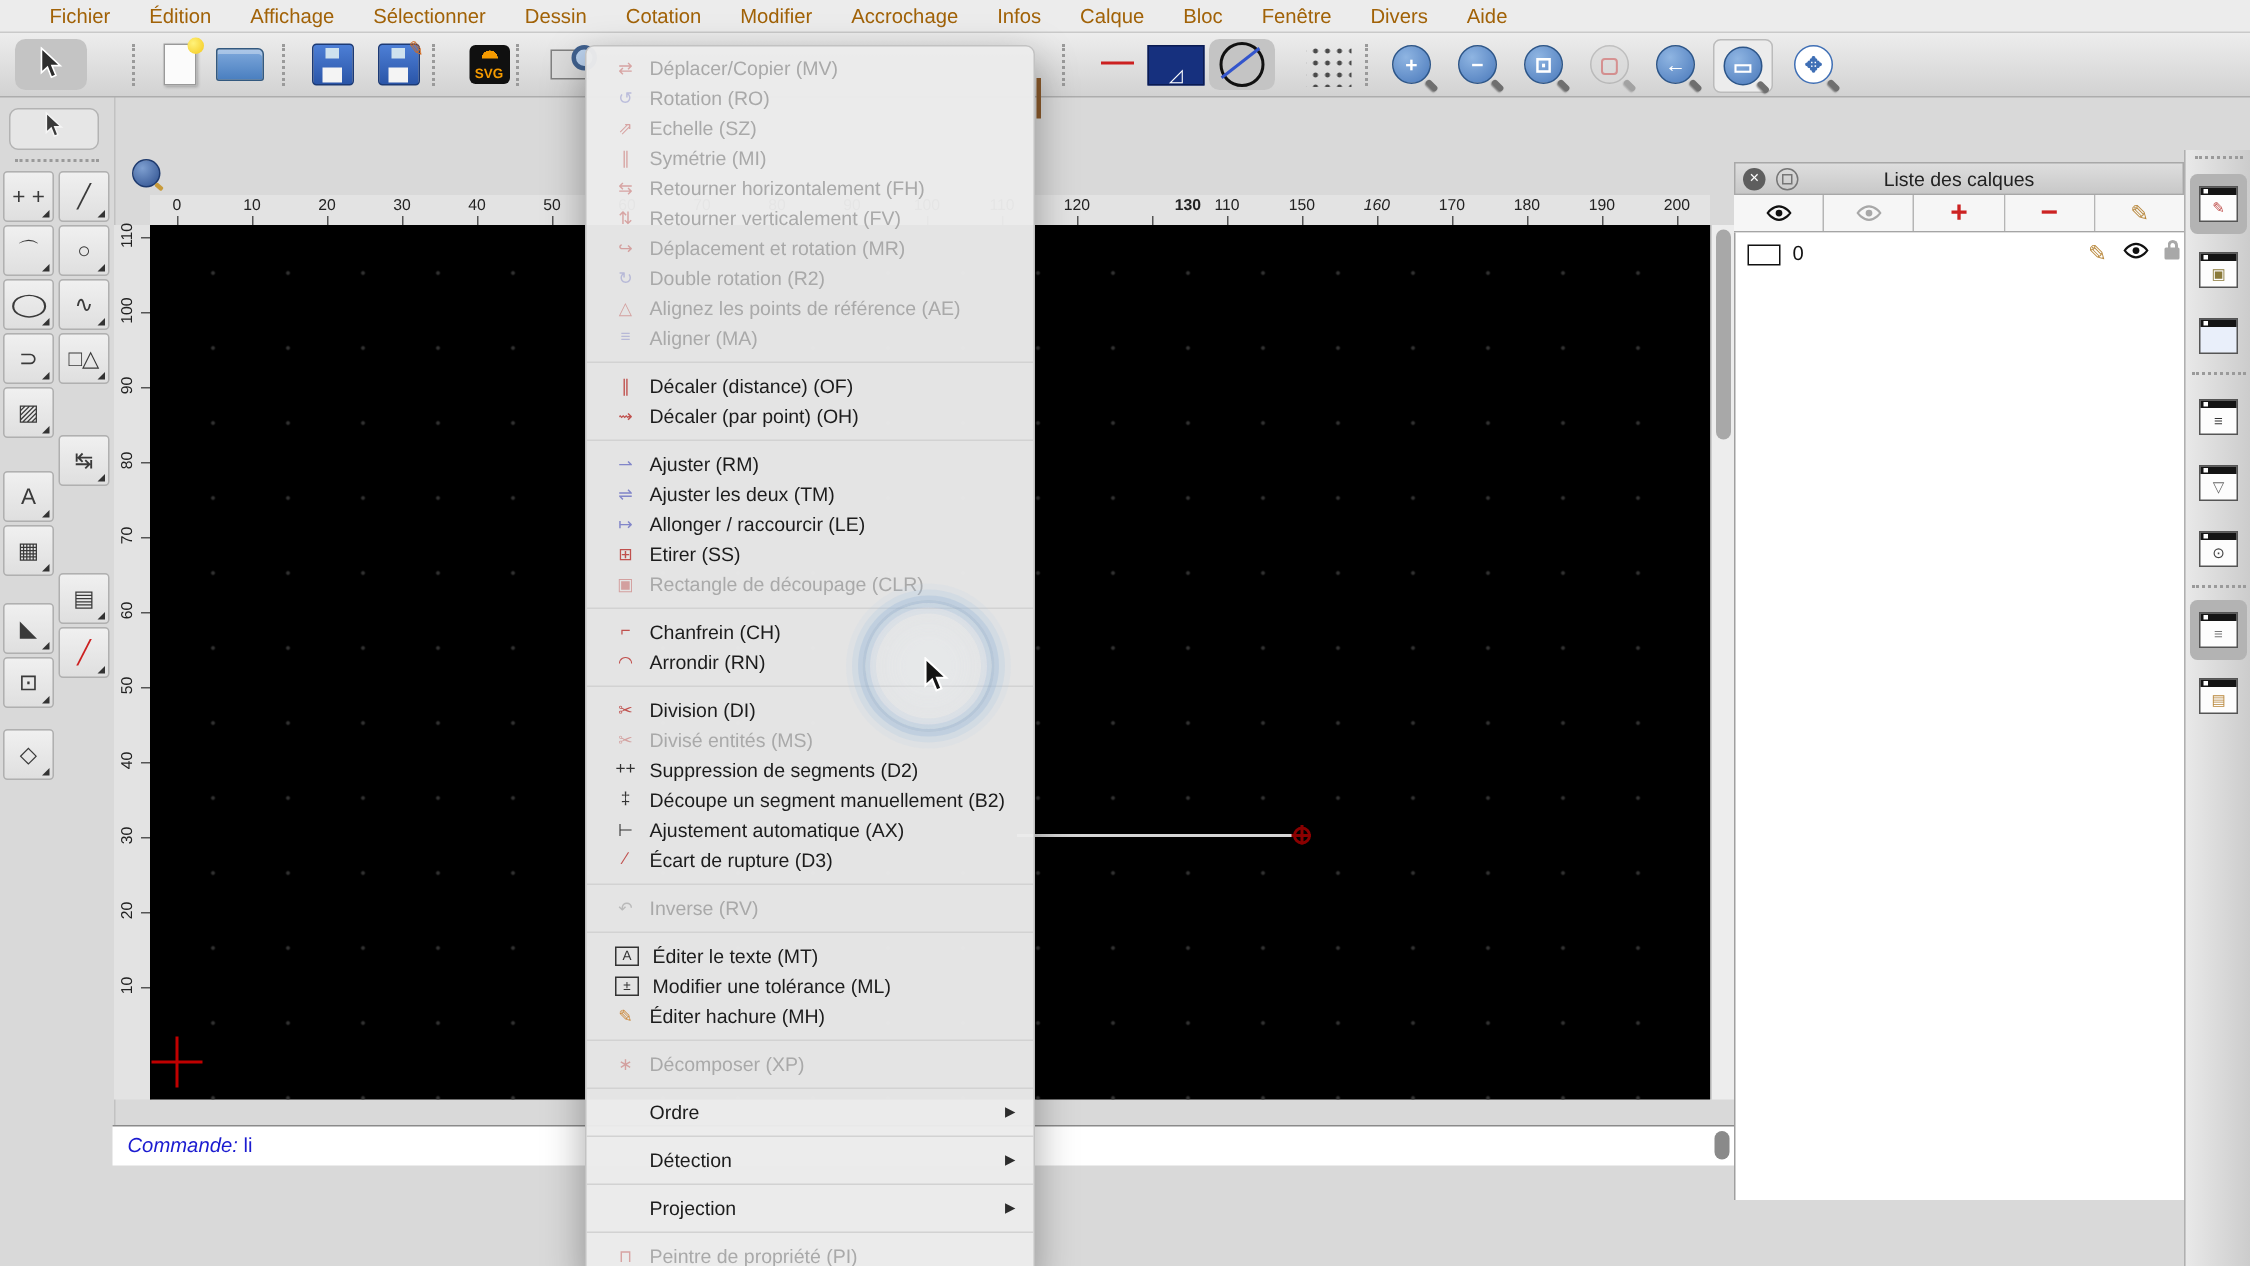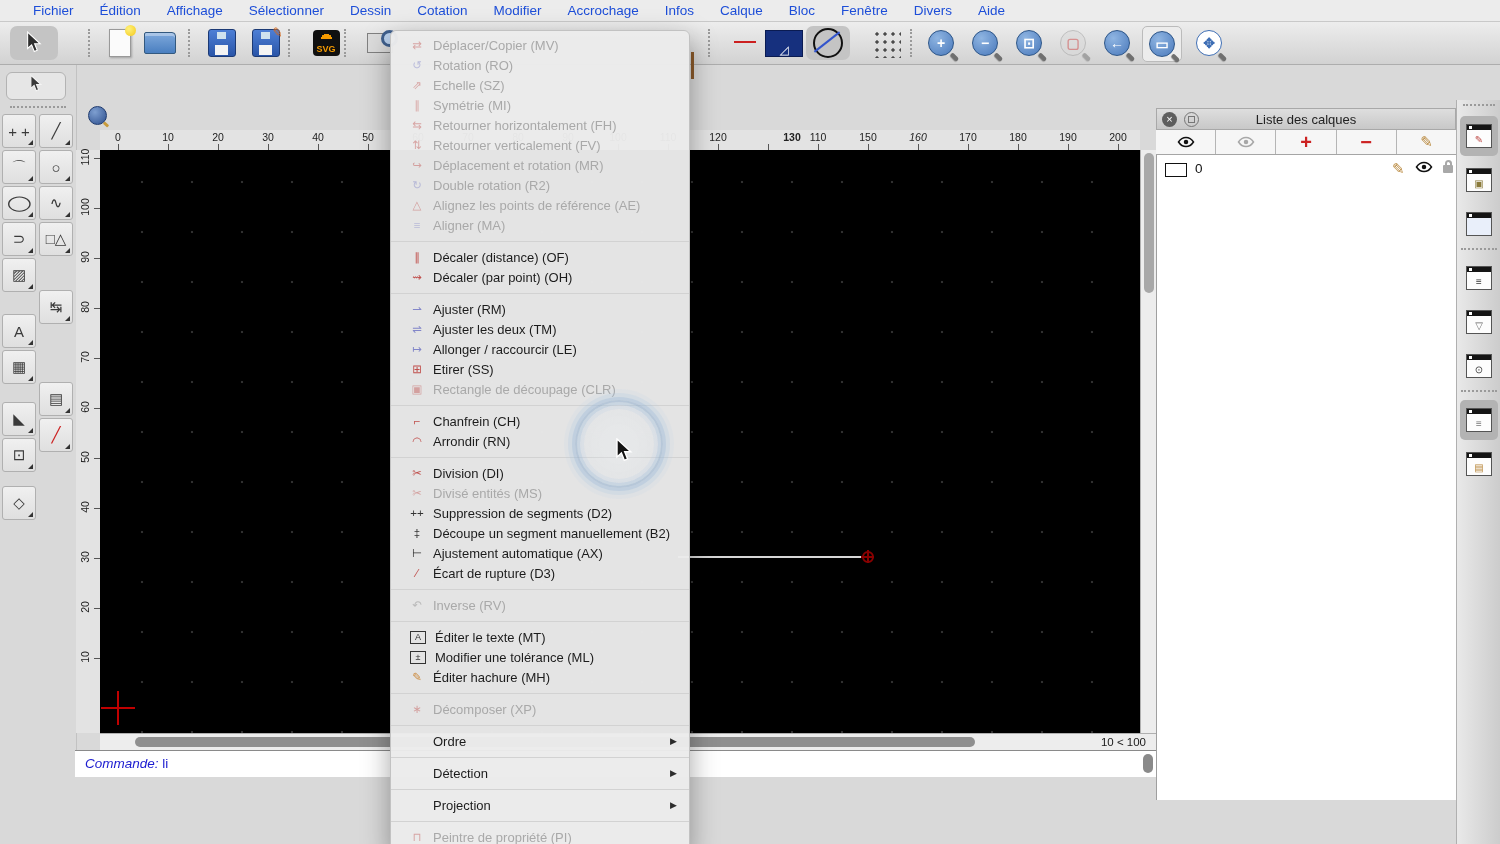--- a/index.html
+++ b/index.html
@@ -1,21 +1,21 @@
 <!DOCTYPE html>
 <html><head>
 <meta charset="utf-8">
 <style>
   html,body{margin:0;padding:0;background:#888;}
   #app{position:relative;width:1500px;height:844px;overflow:hidden;background:#d9d9d9;
        font-family:"Liberation Sans",sans-serif;-webkit-font-smoothing:antialiased;}
   
   .menubar{position:absolute;left:0;top:0;width:1500px;height:22px;background:#ececec;
            border-bottom:1px solid #c9c9c9;display:flex;padding-left:20px;box-sizing:border-box;z-index:5;}
-  .mb-item{padding:0 13px;font-size:13.5px;line-height:21px;color:#1d4ed8;white-space:nowrap;}
+  .mb-item{padding:0 13px;font-size:13.5px;line-height:21px;color:#a16207;white-space:nowrap;}
   
   .toolbar{position:absolute;left:0;top:22px;width:1500px;height:42px;
            background:linear-gradient(#ededed,#d2d2d2);border-bottom:1px solid #adadad;z-index:2;}
   .tbtn{position:absolute;top:4px;width:40px;height:34px;display:flex;align-items:center;justify-content:center;}
   .tbtn.sel{background:#c4c4c4;border-radius:7px;}
   .vdots{position:absolute;top:7px;width:0;height:28px;border-left:2px dotted #9a9a9a;}
   .icon-file-new{position:relative;width:20px;height:26px;background:#fbfbfb;border:1px solid #999;
                  box-shadow:1px 1px 2px rgba(0,0,0,.25);}
   .icon-file-new::after{content:"";position:absolute;right:-6px;top:-5px;width:11px;height:11px;border-radius:50%;
                  background:radial-gradient(circle at 35% 35%,#fff27a,#f4c81c);}
@@ -390,24 +390,20 @@
 
   <div class="canvas">
     <div class="origin-h"></div>
     <div class="origin-v"></div>
     <div class="wline"></div>
     <div class="endmark"></div>
   </div>
   <div class="vscroll">
       <div class="thumb"></div>
     </div>
-  <div class="hscroll">
-    <div class="thumb"></div>
-    <div class="gridstat">10 &lt; 100</div>
-  </div>
 
   <div class="cmd-hist">
     <div class="txt"><span class="lblit">Commande:</span><span> li</span></div>
     <div class="sb"></div>
   </div>
 
 
   <aside class="panel">
     <div class="lp-title">
       <span class="btn-close">×</span>

